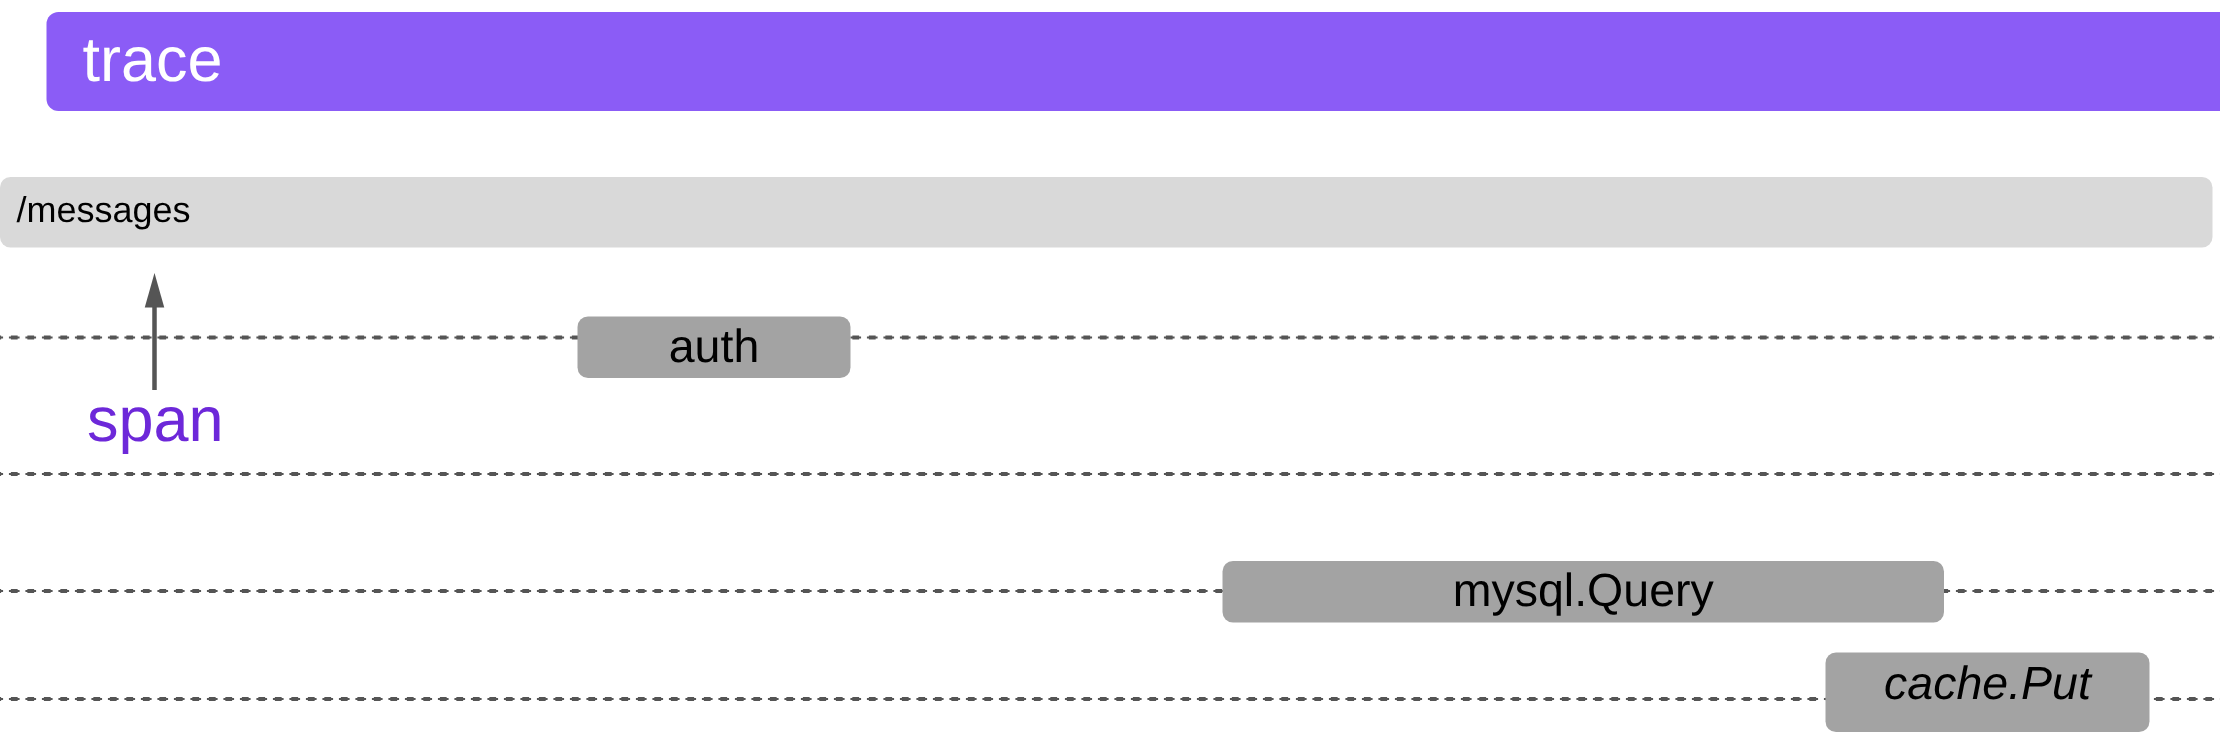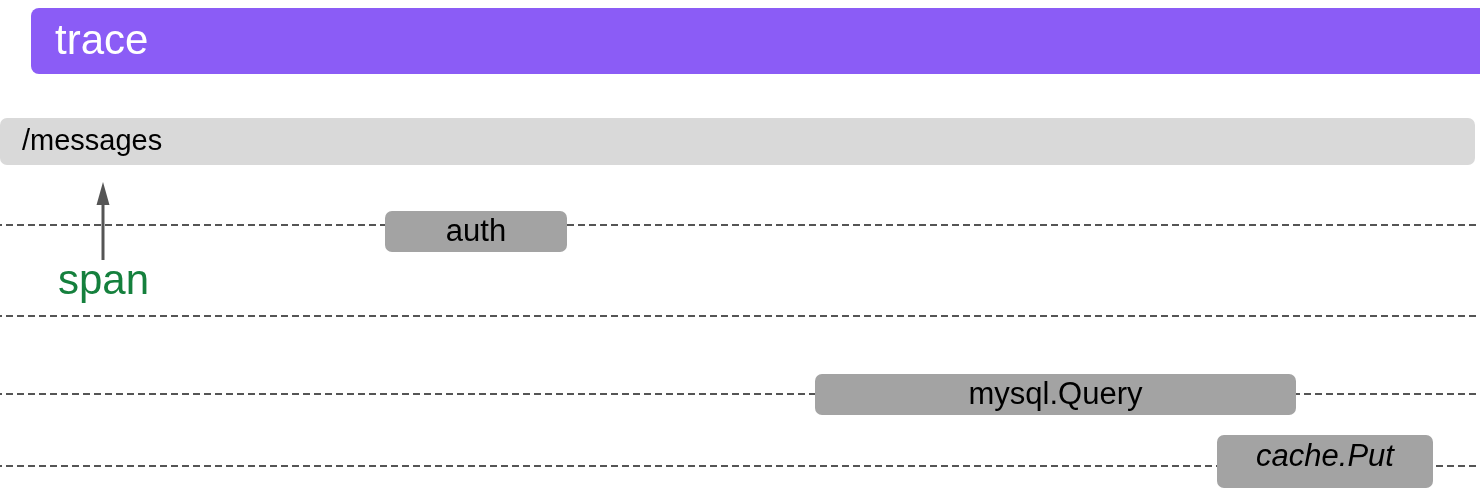--- a/index.html
+++ b/index.html
@@ -51,25 +51,25 @@
     left: 0px;
     top: 118px;
     width: 1475px;
     height: 47px;
     background: #d9d9d9;
     border-radius: 7px;
     box-sizing: border-box;
   }
   .root-bar .bar-label {
     position: absolute;
-    left: 22px;
+    left: 11px;
     top: 50%;
     transform: translateY(-54%);
     color: #000000;
-    font-size: 29px;
+    font-size: 24px;
     line-height: 1;
     white-space: nowrap;
   }
 
   
   .dotted-row {
     position: absolute;
     left: 0px;
     width: 1480px;
     height: 4px;
@@ -107,21 +107,21 @@
     top: 182px;
     width: 16px;
     height: 78px;
   }
   .arrow-wrap svg { display: block; }
 
   .span-annotation {
     position: absolute;
     left: 58px;
     top: 259px;
-    color: #15803d;
+    color: #6d28d9;
     font-size: 42px;
     line-height: 1;
     white-space: nowrap;
   }
 </style>
 </head>
 <body>
 
 <div id="stage">
 

